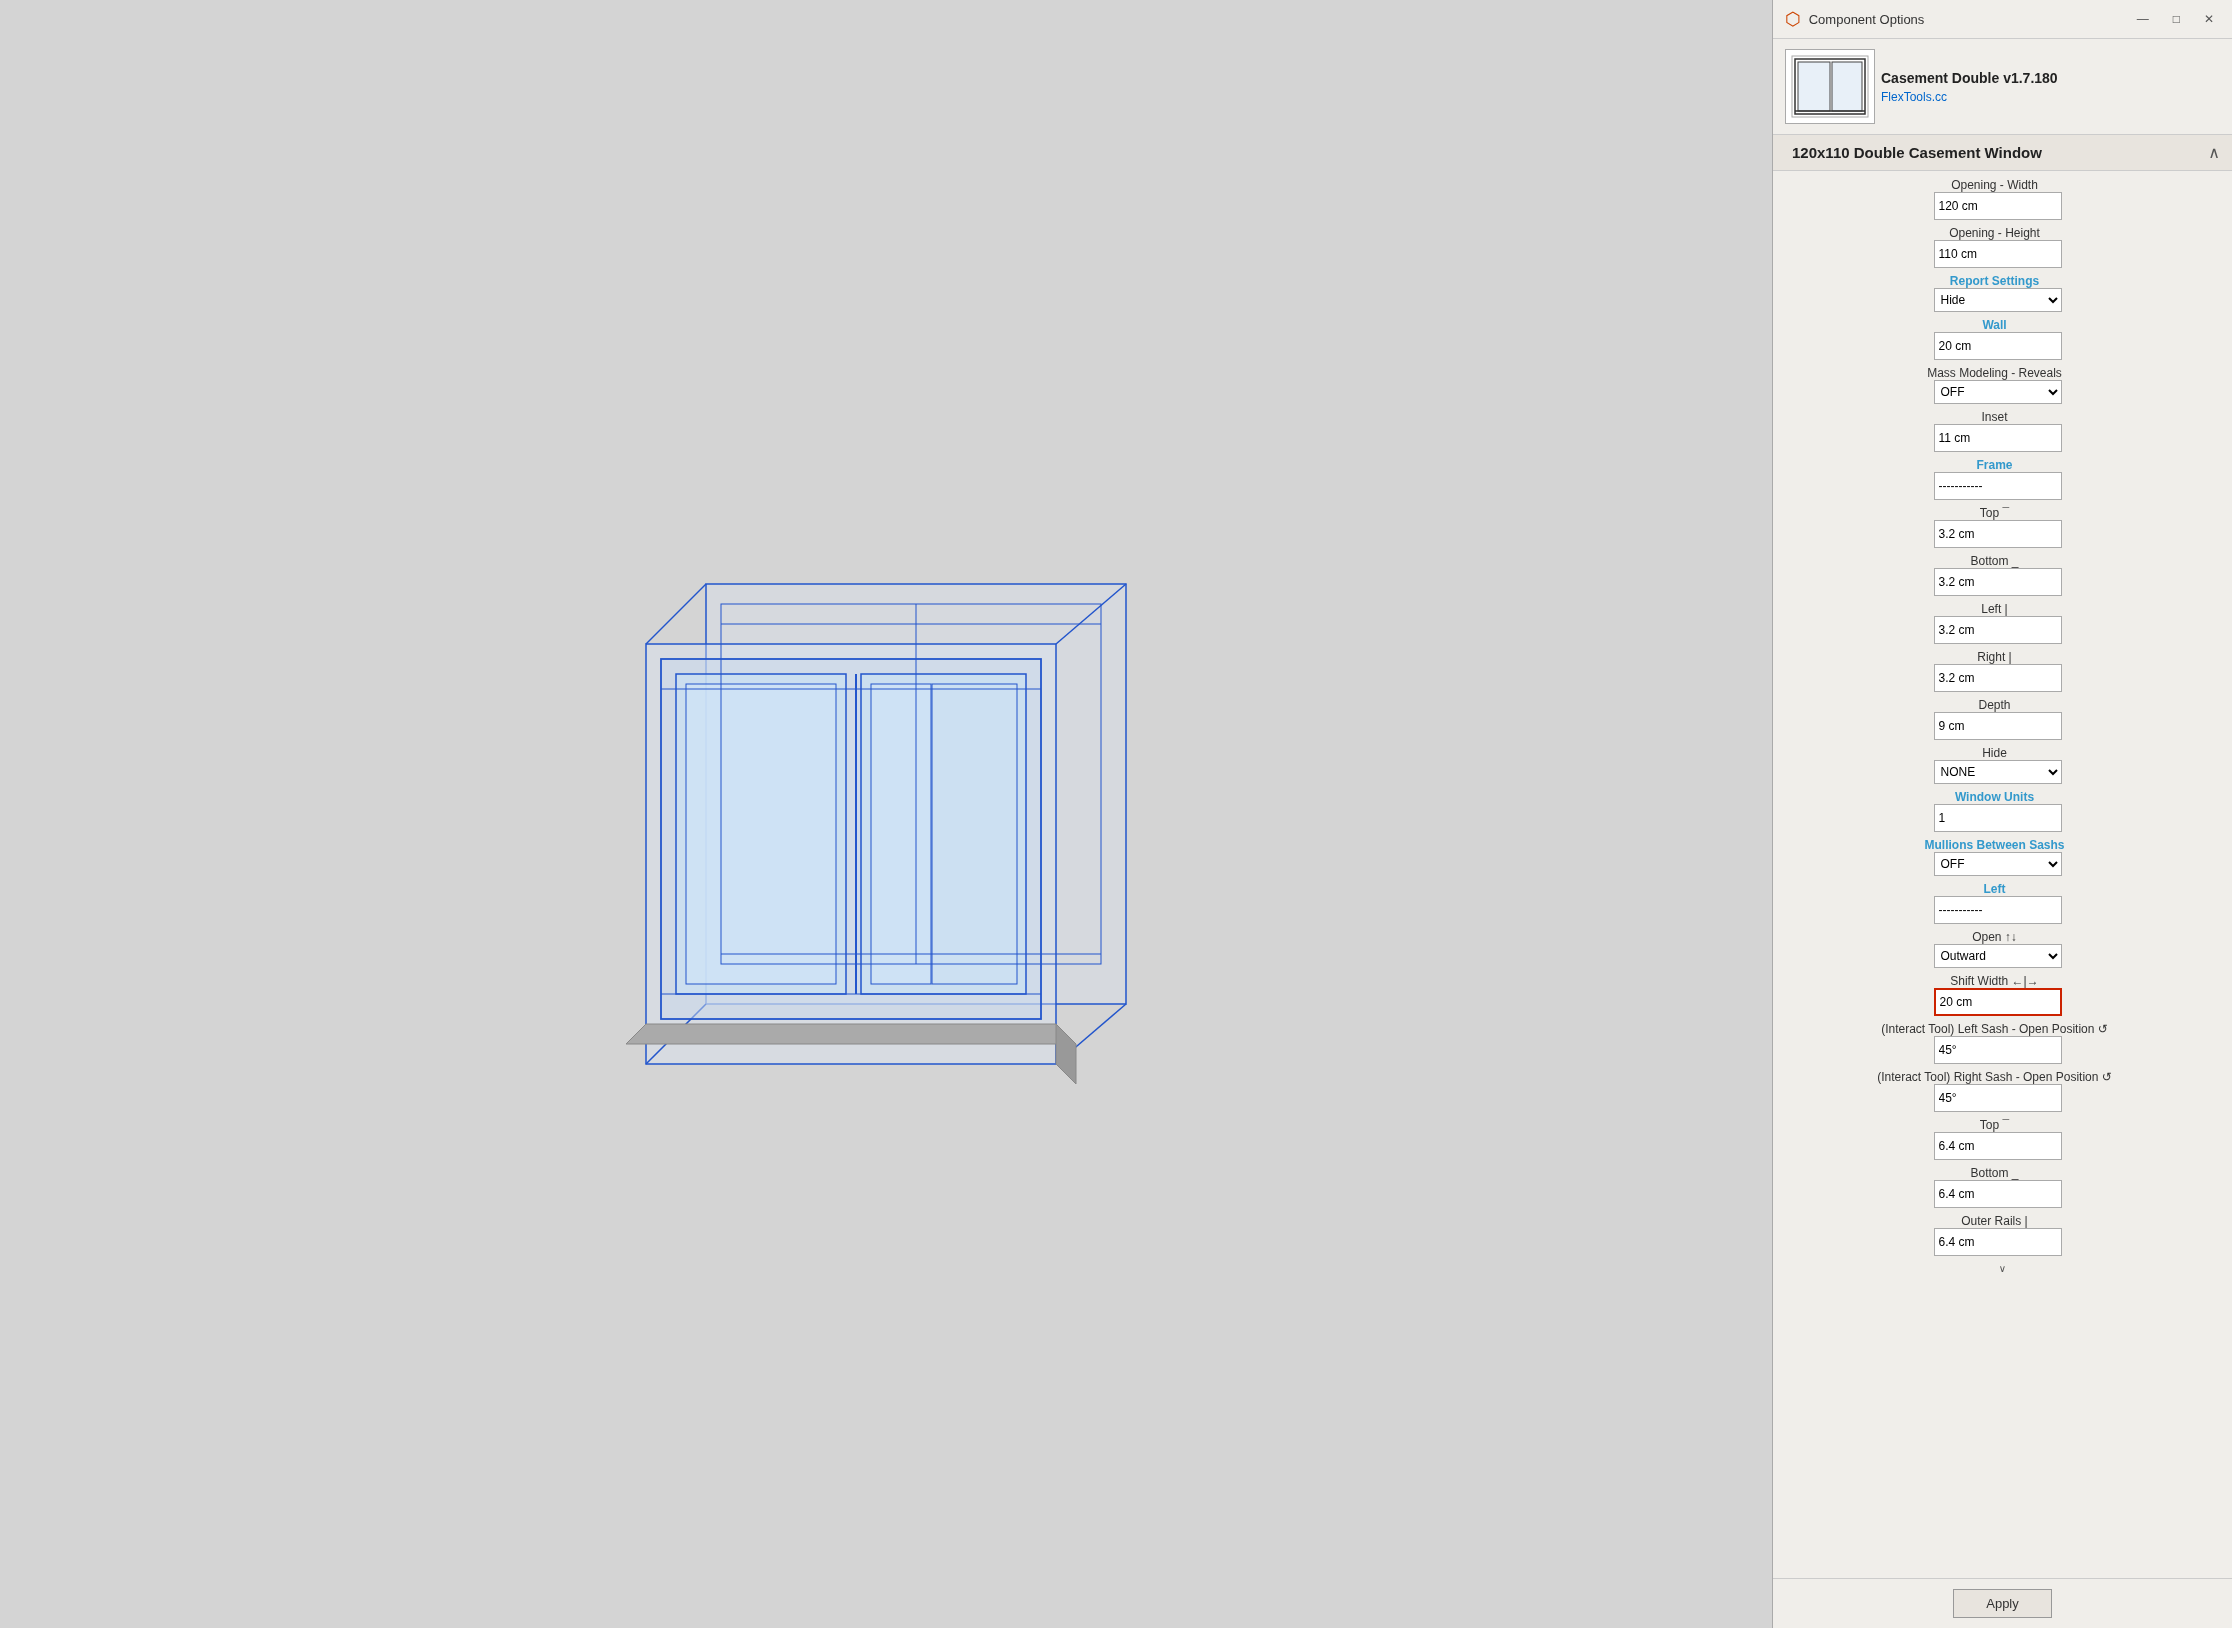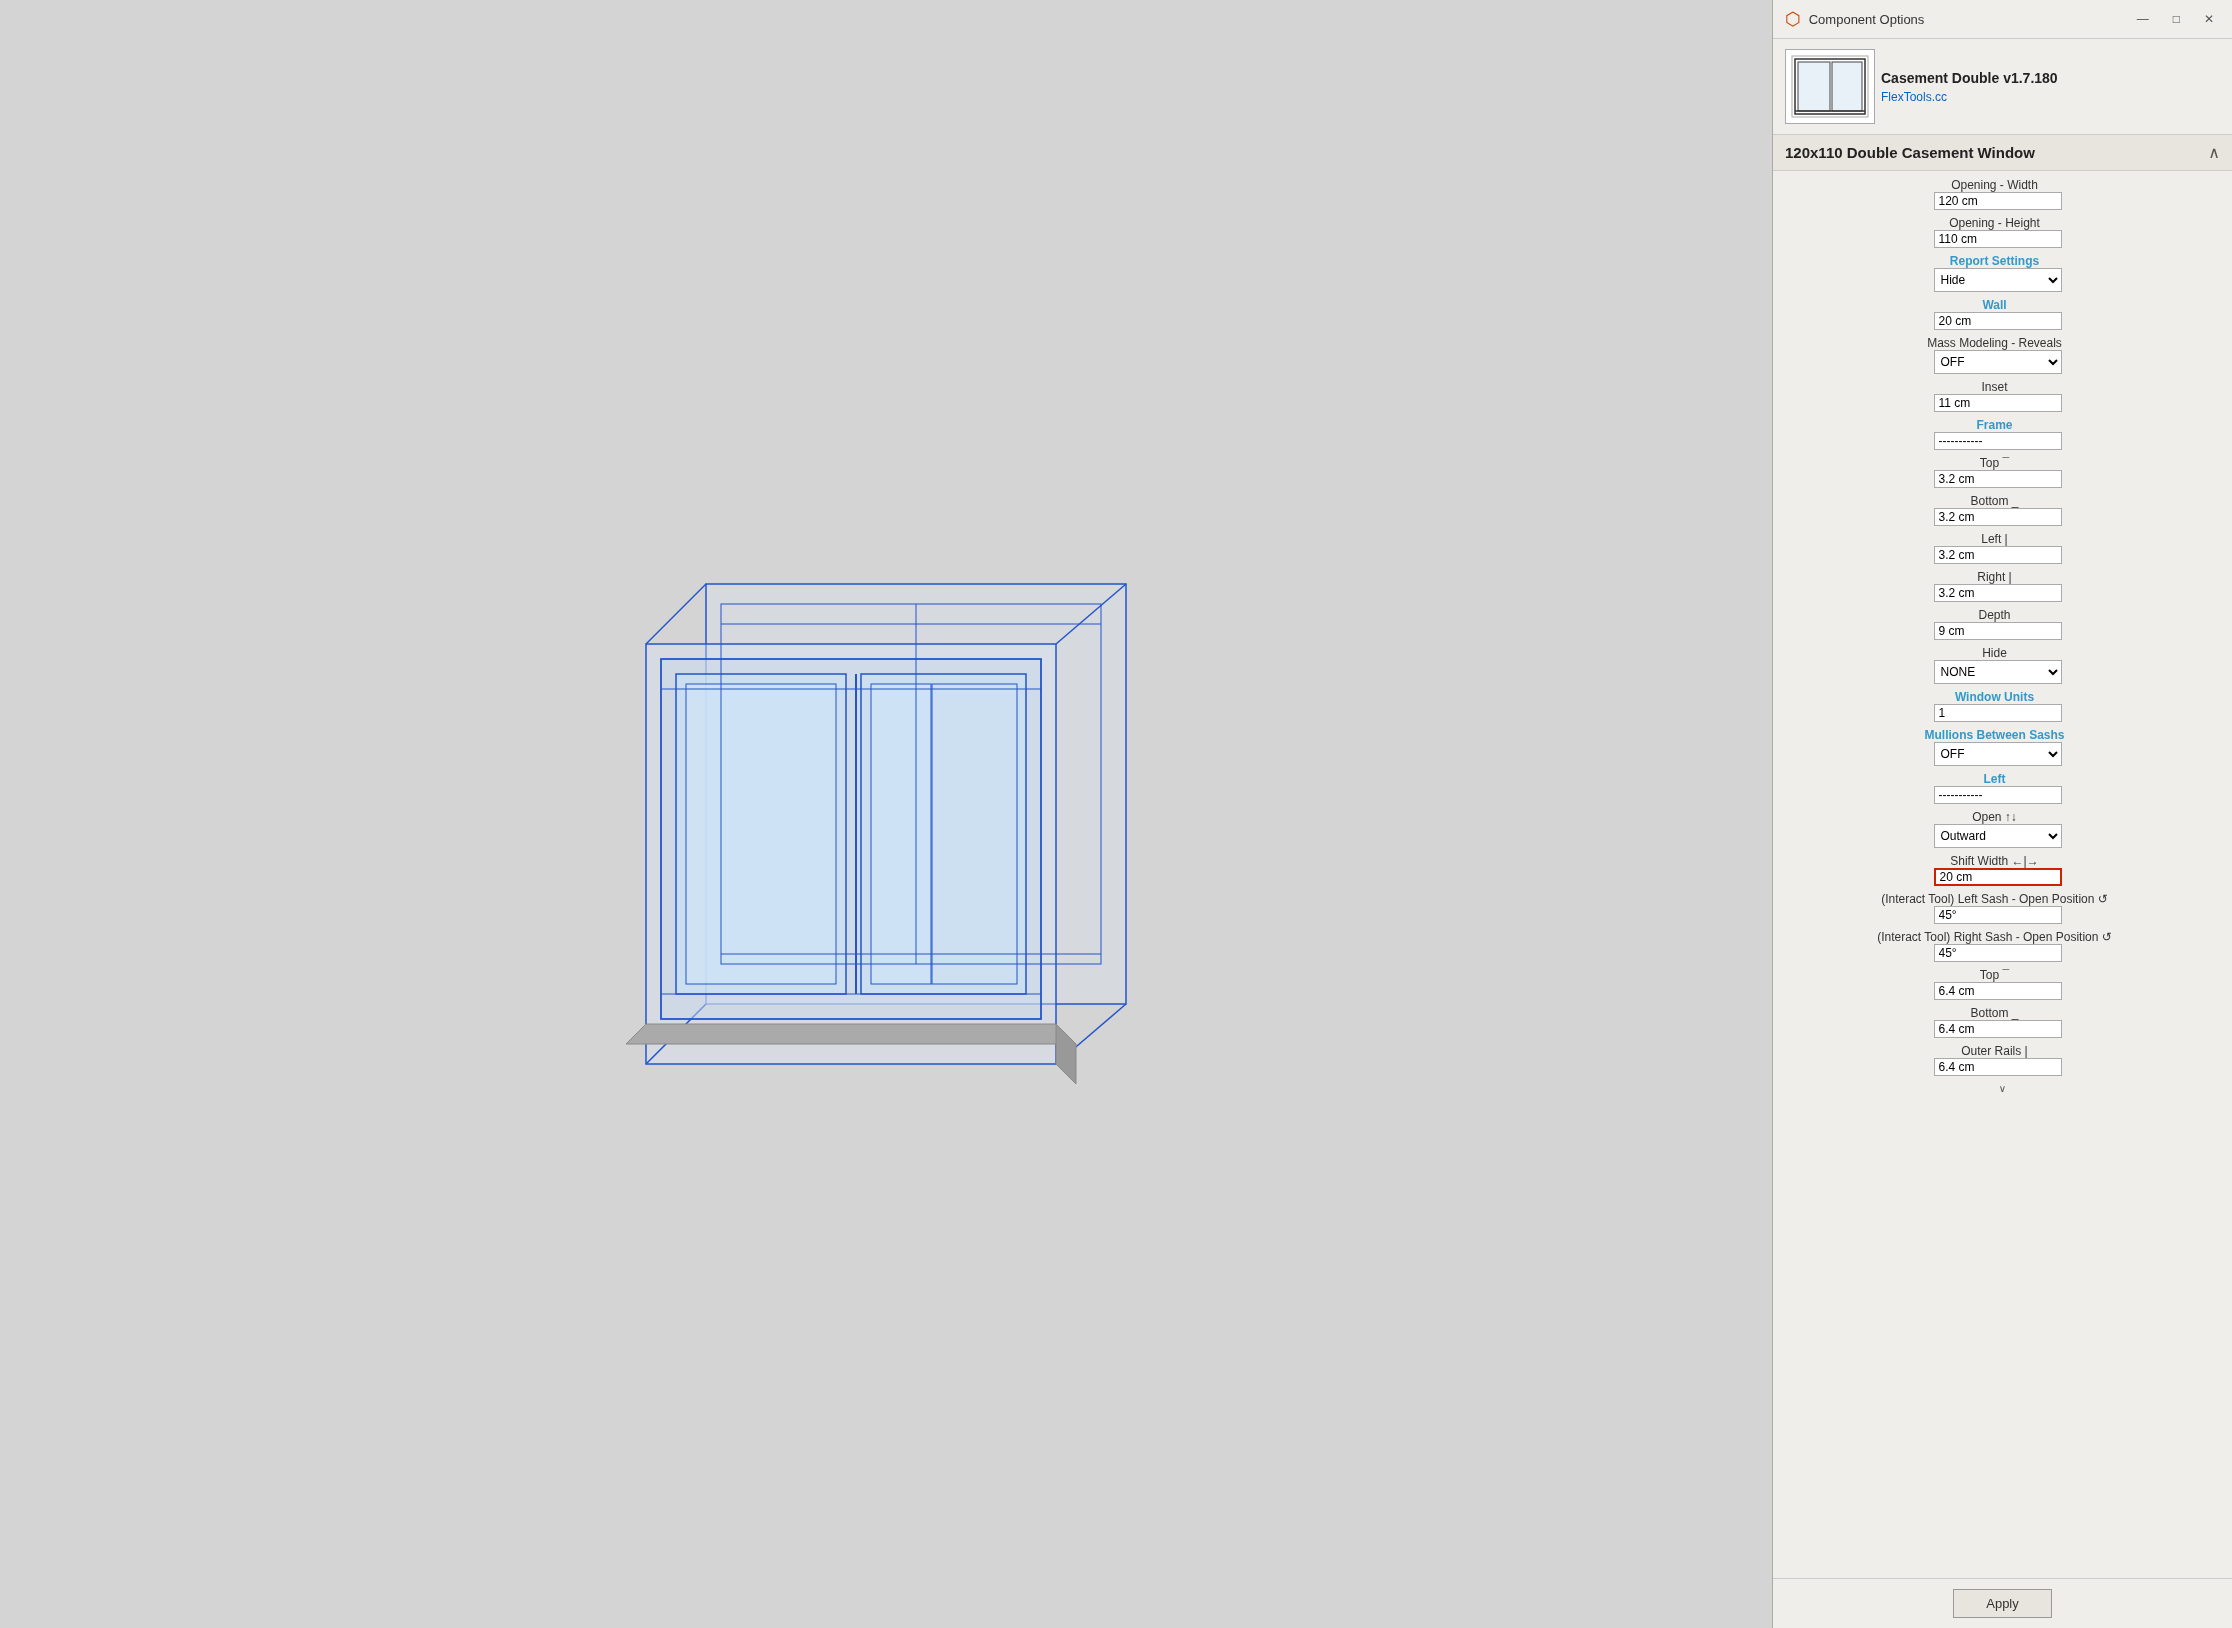--- a/index.html
+++ b/index.html
@@ -126,20 +126,21 @@
       display: flex;
       align-items: center;
       justify-content: space-between;
       border-bottom: 1px solid #ccc;
     }
 
     .section-title {
       font-size: 15px;
       font-weight: bold;
       color: #222;
+      margin-left: 7px;
     }
 
     
     .options-content {
       flex: 1;
       overflow-y: auto;
       background: #f0eeea;
       padding: 4px 0;
     }
 
@@ -177,21 +178,21 @@
       font-weight: bold;
     }
 
     .option-value {
       width: 130px;
       flex-shrink: 0;
     }
 
     .option-input {
       width: 128px;
-      height: 18px;
+      height: 28px;
       padding: 2px 4px;
       border: 1px solid #aaa;
       background: #fff;
       font-size: 12px;
       outline: none;
     }
 
     .option-select {
       width: 128px;
       height: 24px;

